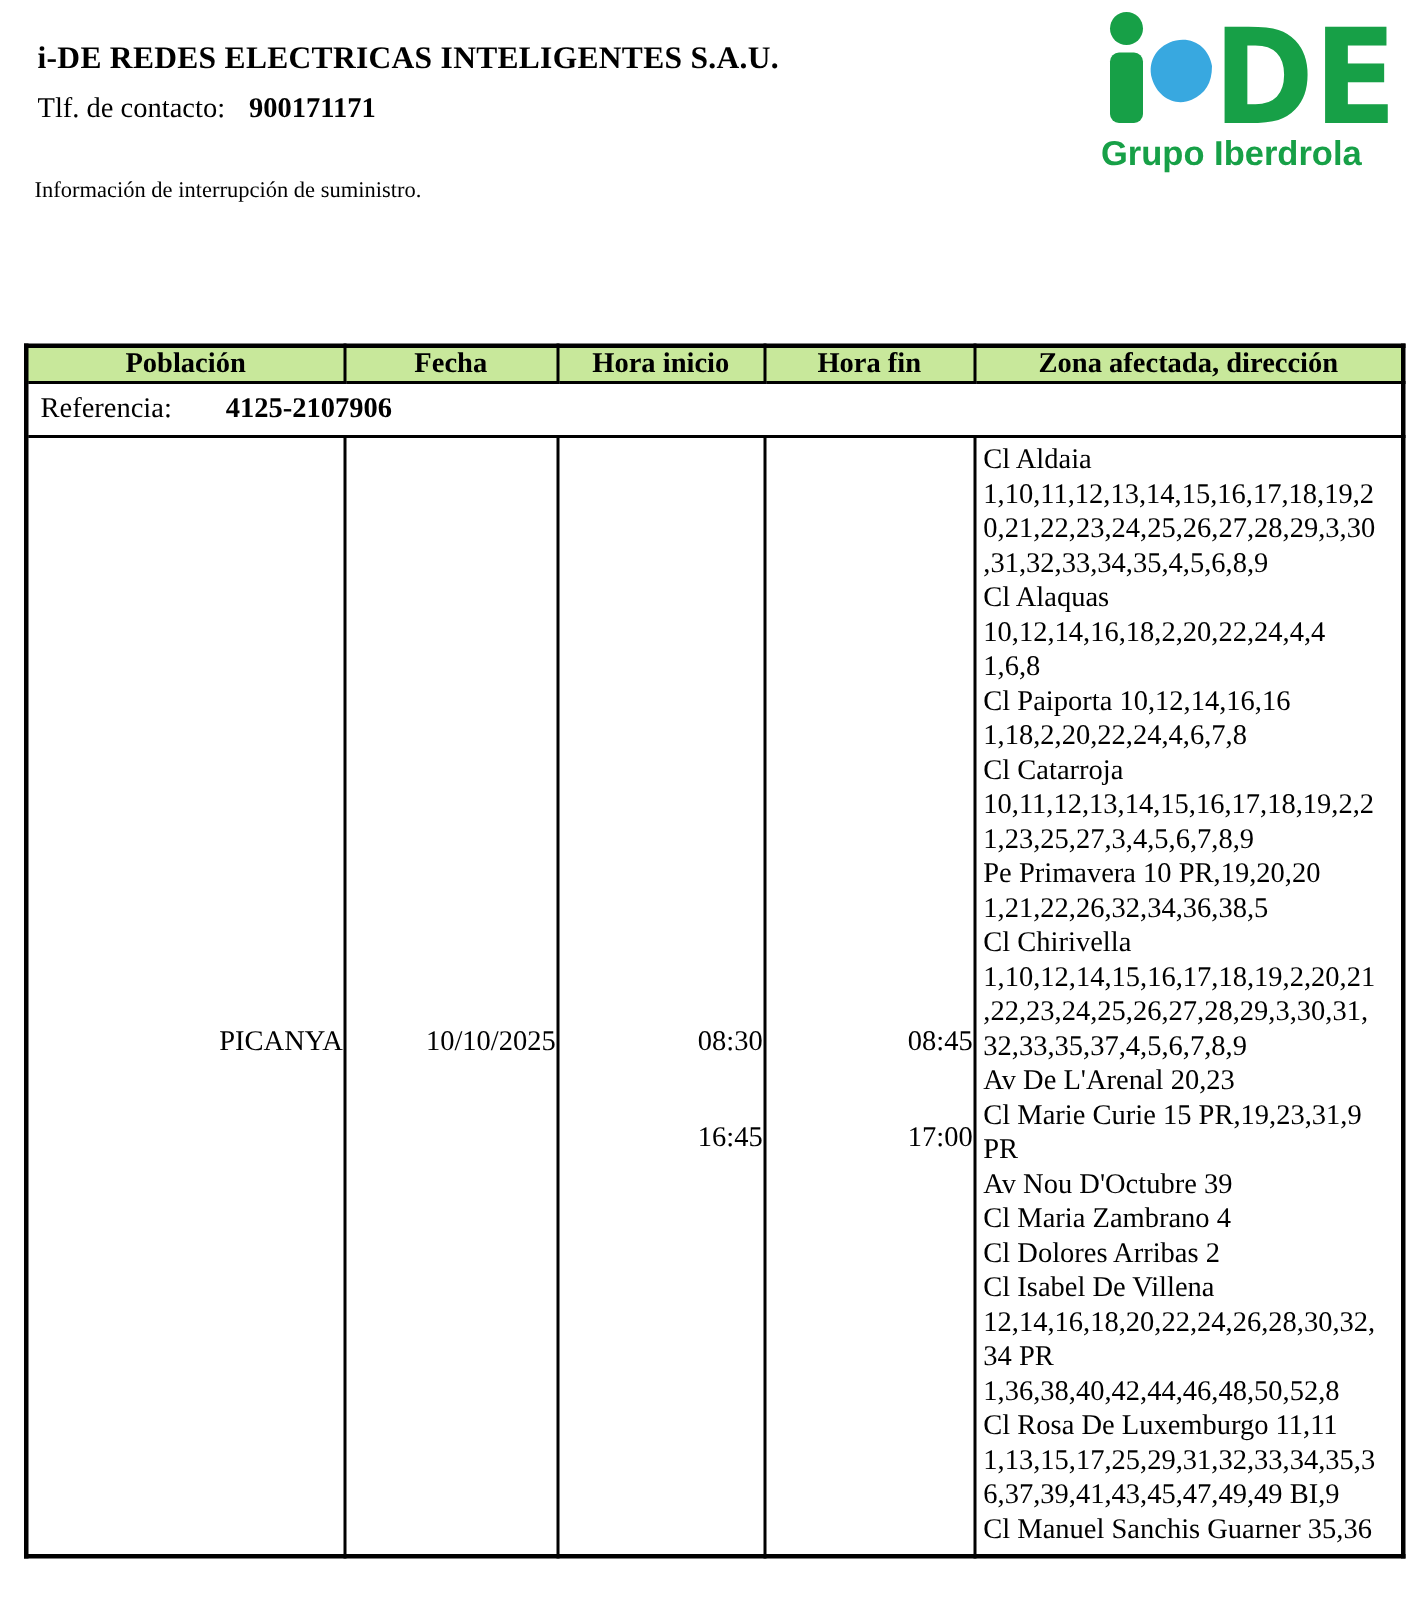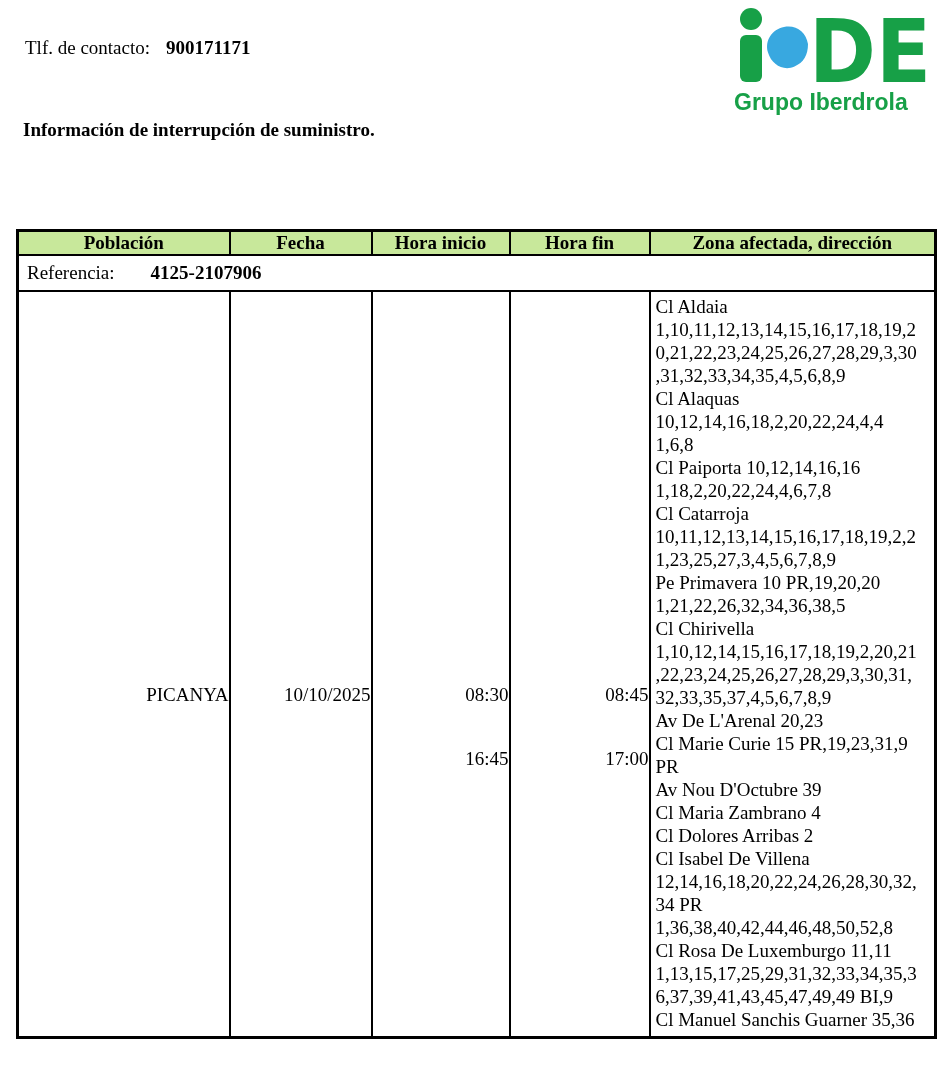--- a/index.html
+++ b/index.html
@@ -38,21 +38,21 @@
     margin-top: 3px;
     font-family: Liberation Sans, sans-serif;
     font-size: 23px;
     font-weight: bold;
     color: var(--logo-green);
     white-space: nowrap;
   }
 
   
   .notice { position: absolute; left: 23px; top: 119px; width: 915px; }
-  .notice-title { font-size: 19px; font-weight: bold; margin-bottom: 8px; }
+  .notice-title { font-size: 15px; font-weight: normal; margin-bottom: 8px; }
   .notice-body { font-size: 18px; line-height: 26px; white-space: pre-line; }
 
   
   .outage-table {
     position: absolute;
     left: 16px;
     top: 229px;
     width: 918px;
     border-collapse: collapse;
     table-layout: fixed;
@@ -86,20 +86,21 @@
     white-space: pre-line;
     overflow-wrap: break-word;
   }
 </style>
 </head>
 <body>
 
 <div class="page">
 
   <div class="header-left">
+    <div class="company-name">i-DE REDES ELECTRICAS INTELIGENTES S.A.U.</div>
     <div class="contact-line">
       <span>Tlf. de contacto:</span><span class="contact-phone">900171171</span>
     </div>
   </div>
 
   <div class="logo">
     <svg class="logo-mark" viewBox="0 0 200 80" aria-hidden="true">
       <circle class="logo-green-fill" cx="17" cy="13" r="11"></circle>
       <rect class="logo-green-fill" x="6" y="29" width="22" height="47" rx="6"></rect>
       <path class="logo-blue-fill" d="M74,38 C72,26 62,18.5 50,21 C38,23.5 30.5,34.5 34,46.5 C37.5,58.5 49.5,65.5 60.5,60.5 C69.5,56.5 74,49.5 74,38 Z"></path>

